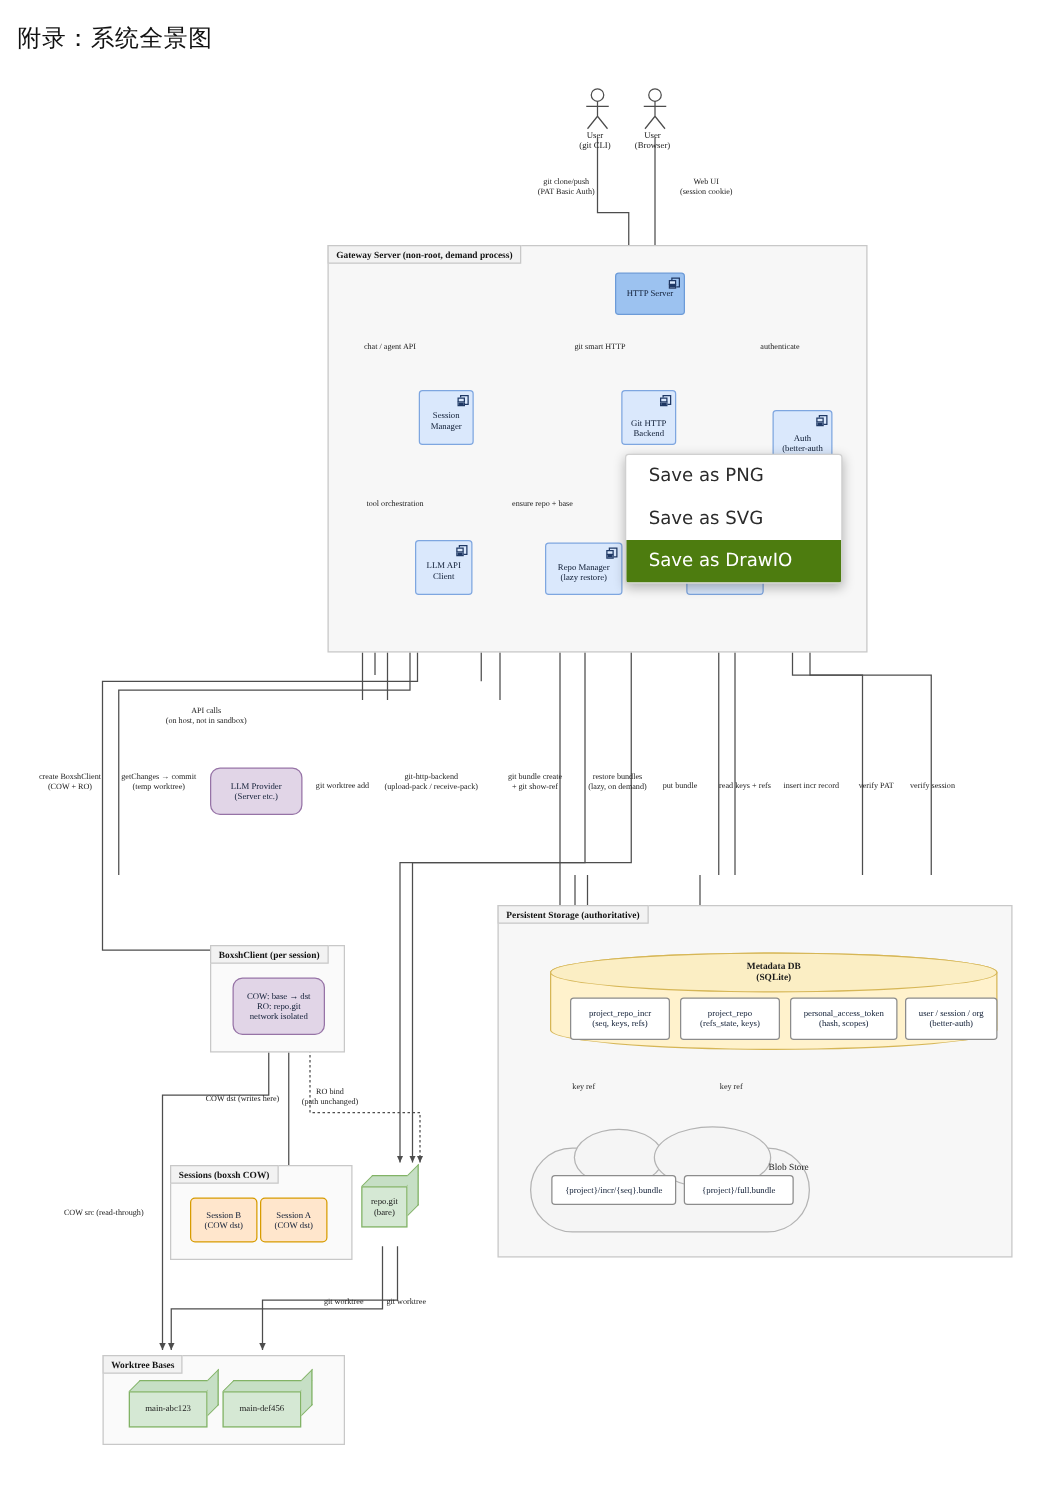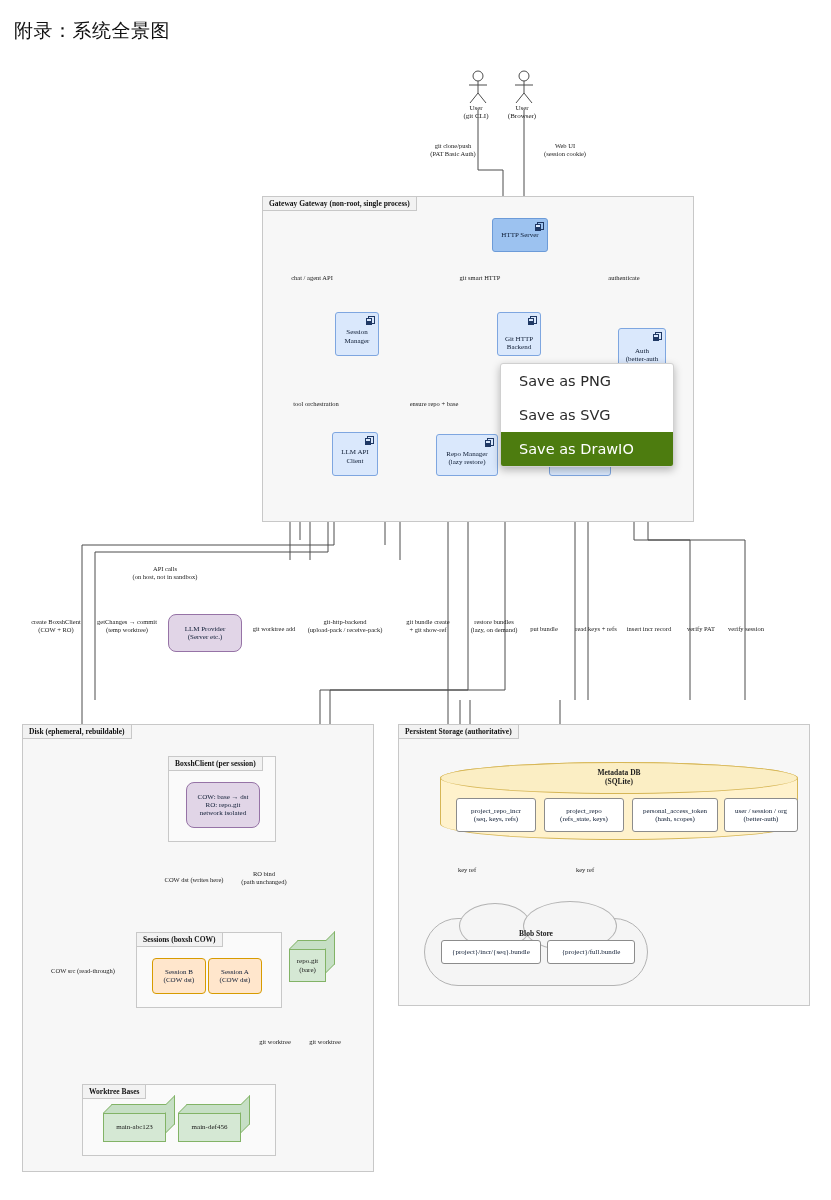--- a/index.html
+++ b/index.html
@@ -45,21 +45,21 @@
   .cyl{position:absolute;background:#fff2cc;border:1px solid #d6b656;border-radius:50%/16px;}
   .cyl .lid{position:absolute;left:-1px;top:-1px;right:-1px;height:32px;border:1px solid #d6b656;
             border-radius:50%;background:#fbeec4;box-sizing:border-box;}
   .cyl .lbl{position:absolute;left:0;right:0;top:5px;text-align:center;font-weight:bold;font-size:7.5px;line-height:1.25;}
 
   
   .cloud{position:absolute;background:#f5f5f5;border:1px solid #b3b3b3;border-radius:40px;}
   .cloud:before,.cloud:after{content:"";position:absolute;background:#f5f5f5;border:1px solid #b3b3b3;border-radius:50%;}
   .cloud:before{width:70px;height:44px;left:34px;top:-16px;}
   .cloud:after{width:92px;height:48px;right:30px;top:-18px;}
-  .cloud .ctitle{position:absolute;left:0;right:0;top:10px;text-align:center;font-weight:bold;font-size:7.5px;z-index:3;}
+  .cloud .ctitle{position:absolute;left:0;right:0;top:10px;text-align:right;font-weight:normal;font-size:7.5px;z-index:3;}
 
   
   .actor{position:absolute;}
   .actor svg{display:block;}
   .actor .alabel{position:absolute;left:-26px;width:72px;top:34px;text-align:center;font-size:7px;line-height:1.2;}
 
   
   .elabel{position:absolute;font-size:6.5px;line-height:1.25;color:#1a1a1a;text-align:center;white-space:pre;}
 
   
@@ -157,21 +157,21 @@
     <div class="alabel" style="white-space:pre-line">User
 (Browser)</div>
   </div>
 
   <div class="elabel" style="left:398px;top:142px;width:110px;white-space:pre-line;">git clone/push
 (PAT Basic Auth)</div>
   <div class="elabel" style="left:520px;top:142px;width:90px;white-space:pre-line;">Web UI
 (session cookie)</div>
 
   <div class="group" style="left:262px;top:196px;width:432px;height:326px;">
-    <div class="gtitle">Gateway Gateway (non-root, single process)</div>
+    <div class="gtitle">Gateway Server (non-root, demand process)</div>
   </div>
 
   <div class="node comp dark" style="left:492px;top:218px;width:56px;height:34px;">
     <span class="ic">
         <i></i>
       </span>
     <span>HTTP Server</span>
   </div>
 
   <div class="node comp" style="left:335px;top:312px;width:44px;height:44px;">
@@ -246,23 +246,20 @@
   <div class="elabel" style="left:390px;top:618px;width:76px;">git bundle create
 + git show-ref</div>
   <div class="elabel" style="left:455px;top:618px;width:78px;">restore bundles
 (lazy, on demand)</div>
   <div class="elabel" style="left:516px;top:625px;width:56px;">put bundle</div>
   <div class="elabel" style="left:565px;top:625px;width:62px;">read keys + refs</div>
   <div class="elabel" style="left:615px;top:625px;width:68px;">insert incr record</div>
   <div class="elabel" style="left:678px;top:625px;width:46px;">verify PAT</div>
   <div class="elabel" style="left:718px;top:625px;width:56px;">verify session</div>
 
-  <div class="group" style="left:22px;top:724px;width:352px;height:448px;">
-    <div class="gtitle">Disk (ephemeral, rebuildable)</div>
-  </div>
 
   <div class="group plain" style="left:168px;top:756px;width:108px;height:86px;">
     <div class="gtitle">BoxshClient (per session)</div>
   </div>
   <div class="node rounded" style="left:186px;top:782px;width:74px;height:46px;">
     <span style="white-space:pre-line;">COW: base → dst
 RO: repo.git
 network isolated</span>
   </div>
 

